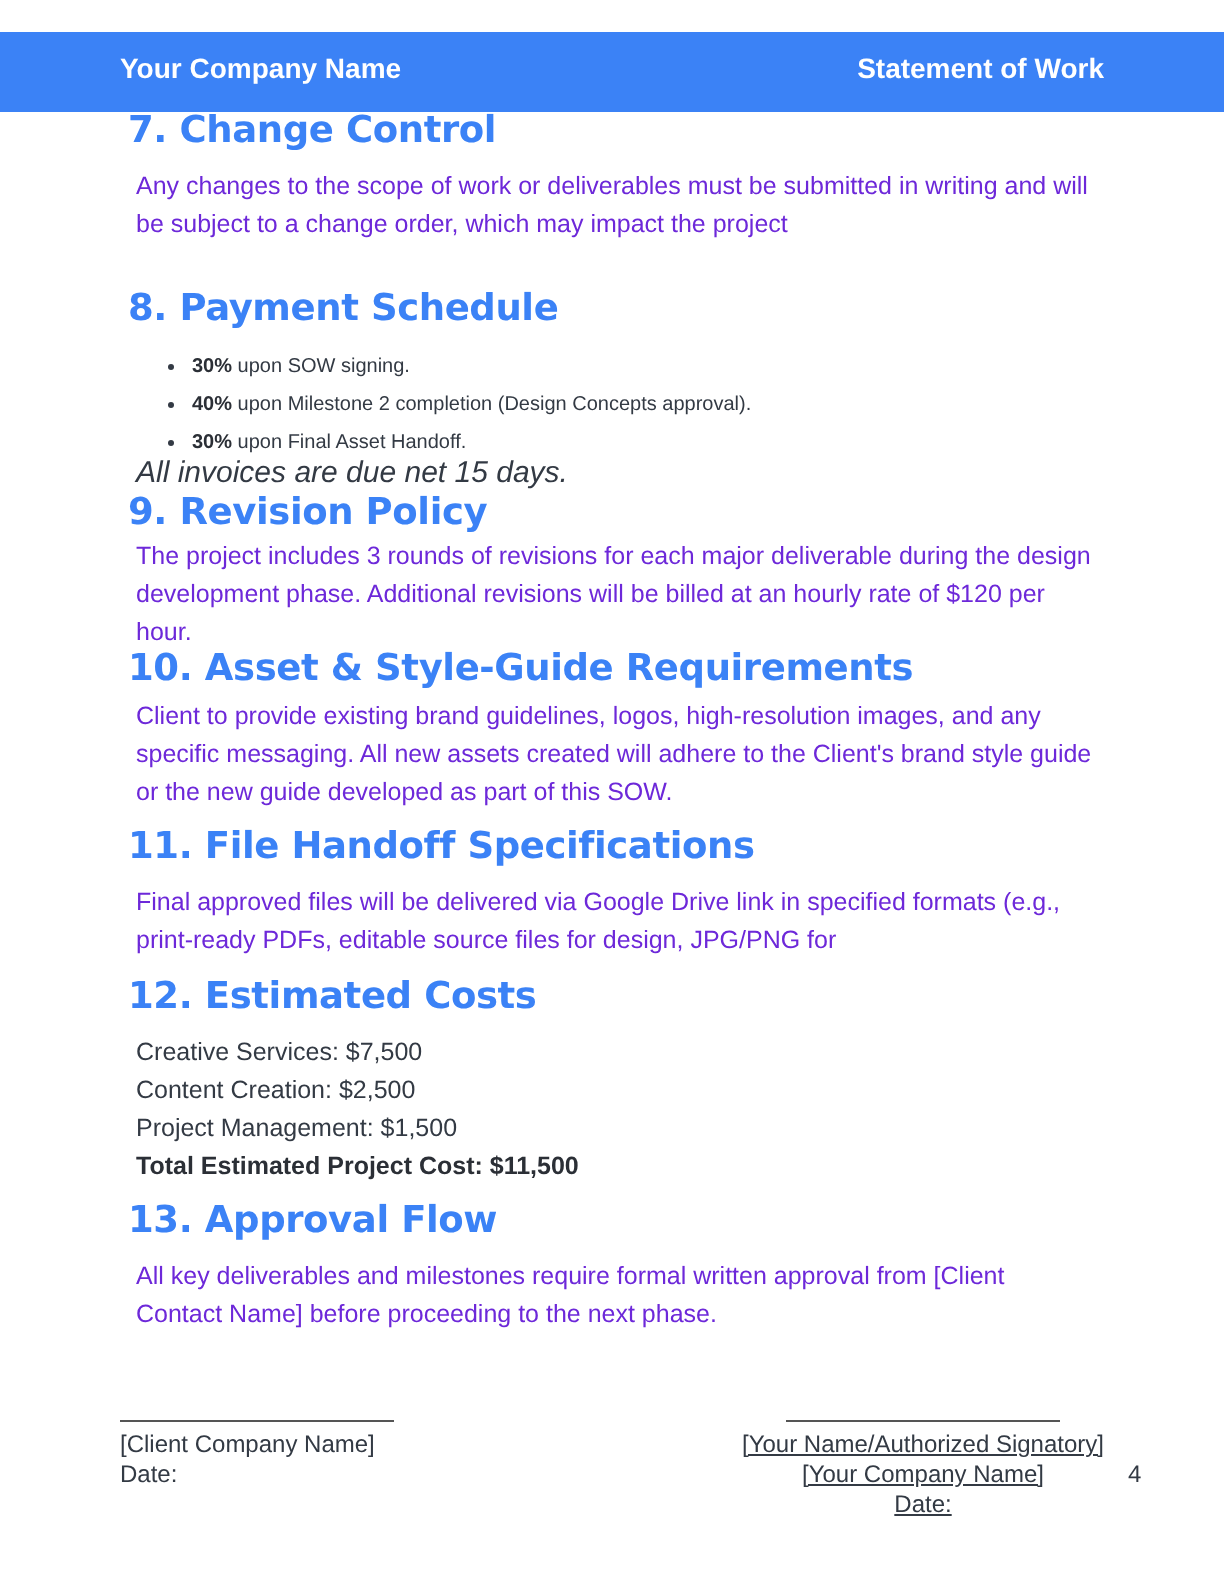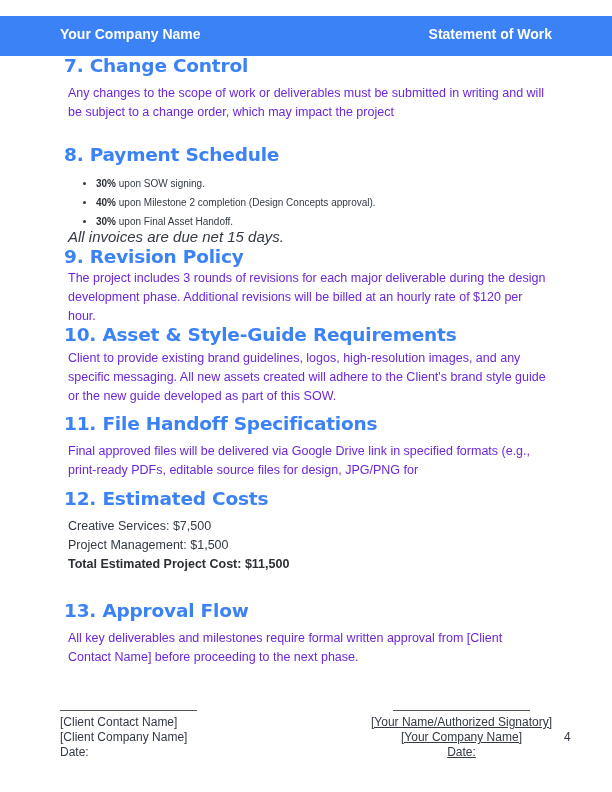--- a/index.html
+++ b/index.html
@@ -58,32 +58,32 @@
 <div class="sec" style="top:409px">
   <h2 class="h">11. File Handoff Specifications</h2>
 </div>
 <div class="p" style="top:442px;height:35px">Final approved files will be delivered via Google Drive link in specified formats (e.g., print-ready PDFs, editable source files for design, JPG/PNG for</div>
 
 <div class="sec" style="top:484px">
   <h2 class="h">12. Estimated Costs</h2>
 </div>
 <div class="costs">
   <div>Creative Services: $7,500</div>
+  <div>Content Creation: $2,500</div>
   <div>Project Management: $1,500</div>
   <div class="total">Total Estimated Project Cost: $11,500</div>
 </div>
 
 <div class="sec" style="top:596px">
   <h2 class="h">13. Approval Flow</h2>
 </div>
 <div class="p" style="top:629px;height:35px">All key deliverables and milestones require formal written approval from [Client Contact Name] before proceeding to the next phase.</div>
 
 <div class="sig left">
   <div><span class="line"></span></div>
-  <div>[Client Contact Name]</div>
   <div>[Client Company Name]</div>
   <div>Date:</div>
 </div>
 
 <div class="sig right">
   <div><span class="line"></span></div>
   <div>[Your Name/Authorized Signatory]</div>
   <div>[Your Company Name]</div>
   <div>Date:</div>
 </div>

